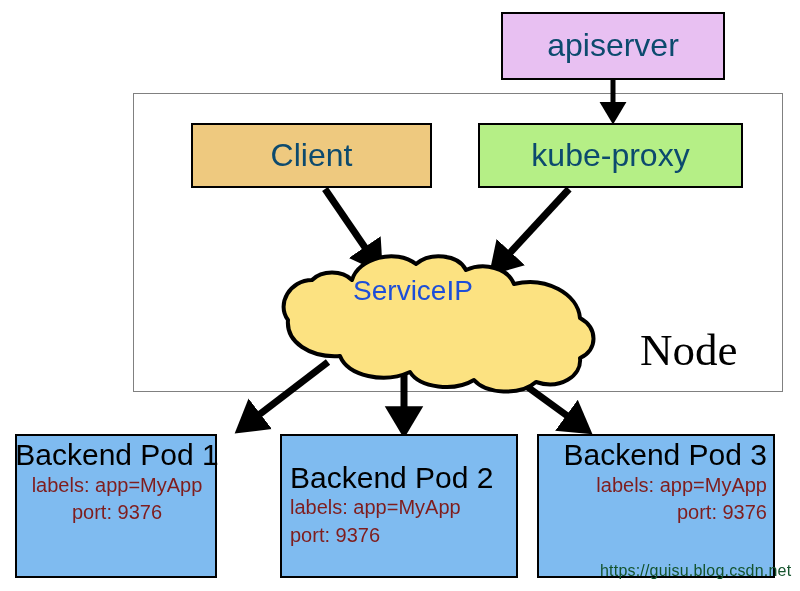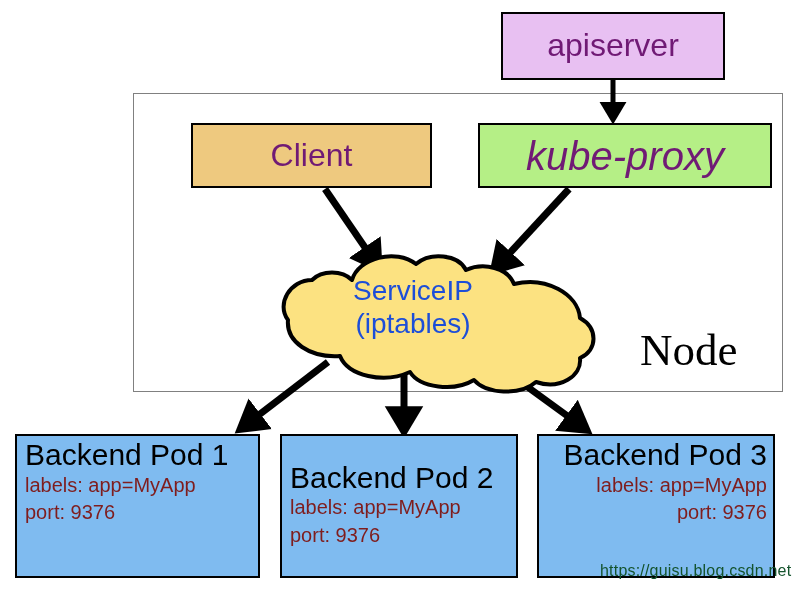--- a/index.html
+++ b/index.html
@@ -20,21 +20,21 @@
   }
   
   .box {
     position: absolute;
     box-sizing: border-box;
     border: 2px solid #000000;
     display: flex;
     align-items: center;
     justify-content: center;
     text-align: right;
-    color: #701a75;
+    color: #0c4a6e;
     line-height: 1.05;
   }
   
   #node-container {
     position: absolute;
     left: 133px;
     top: 93px;
     width: 650px;
     height: 299px;
     box-sizing: border-box;
@@ -64,25 +64,24 @@
     left: 191px;
     top: 123px;
     width: 241px;
     height: 65px;
     background: #eec97f;
     font-size: 32px;
   }
   #kubeproxy-box {
     left: 478px;
     top: 123px;
-    width: 294px;
+    width: 265px;
     height: 65px;
     background: #b5ef86;
-    font-size: 40px;
-    font-style: italic;
+    font-size: 32px;
   }
   
   .pod {
     position: absolute;
     box-sizing: border-box;
     border: 2px solid #000000;
     background: #7fbbf0;
     padding: 2px 6px 4px 8px;
     display: flex;
     flex-direction: column;
@@ -94,21 +93,21 @@
     line-height: 1.12;
     color: #000000;
     white-space: nowrap;
   }
   .pod-line {
     font-size: 20px;
     line-height: 1.38;
     color: #7f1d1d;
     white-space: nowrap;
   }
-  #pod-1 { left: 15px;  top: 434px; width: 245px; height: 144px; }
+  #pod-1 { left: 15px;  top: 434px; width: 202px; height: 144px; align-items: center; }
   #pod-2 { left: 280px; top: 434px; width: 238px; height: 144px; justify-content: center; }
   #pod-3 { left: 537px; top: 434px; width: 238px; height: 144px; text-align: right; }
 
   
   #cloud-wrap {
     position: absolute;
     left: 268px;
     top: 252px;
     width: 340px;
     height: 145px;
@@ -207,21 +206,20 @@
                C 314 124, 292 138, 268 130
                C 252 144, 218 142, 206 128
                C 186 140, 152 136, 142 120
                C 116 132, 80 124, 72 104
                C 42 106, 18 90, 20 68
                C 8 52, 22 28, 44 28
                C 54 18, 74 18, 84 28 Z" fill="#fce281" stroke="#000000" stroke-width="4" stroke-linejoin="round"></path>
     </svg>
     <div id="cloud-text">
       <div>ServiceIP</div>
-      <div>(iptables)</div>
     </div>
   </div>
 
   <div id="node-label">Node</div>
 
   <div class="pod" id="pod-1">
     <div class="pod-title">Backend Pod 1</div>
     <div class="pod-line">labels: app=MyApp</div>
     <div class="pod-line">port: 9376</div>
   </div>

